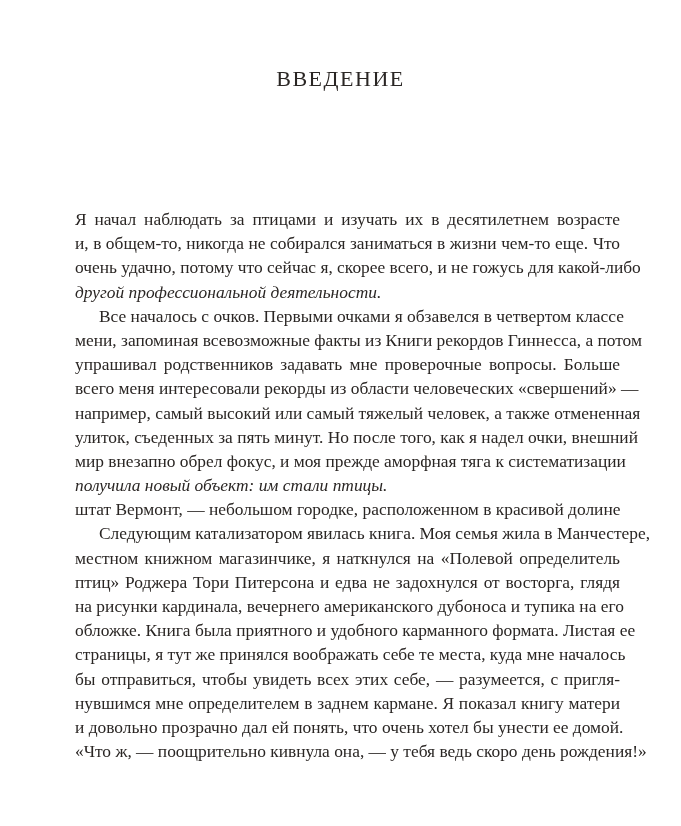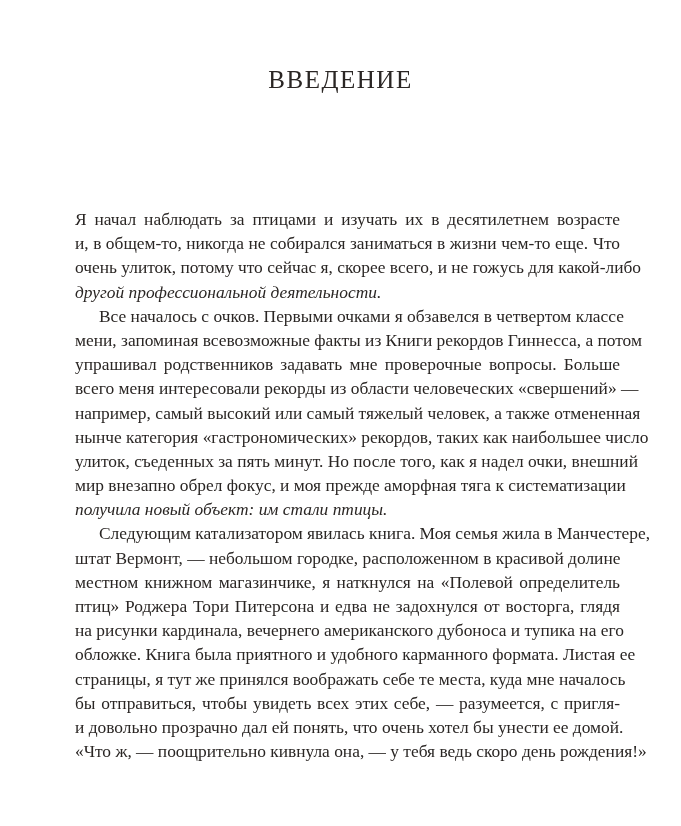--- a/index.html
+++ b/index.html
@@ -1,21 +1,21 @@
 <!DOCTYPE html>
 <html><head>
   <meta charset="utf-8">
   <style>
     html, body { margin: 0; padding: 0; background: #ffffff; }
     body { width: 681px; height: 826px; position: relative; overflow: hidden; }
     .page { position: absolute; left: 0; top: 0; width: 681px; height: 826px; background: #fff; }
     .title {
       position: absolute; left: 0; top: 66px; width: 681px; text-align: center;
       font-family: "Liberation Serif", "DejaVu Serif", serif;
-      font-size: 25px; letter-spacing: 1.5px; color: #2a2624;
+      font-size: 22px; letter-spacing: 1.5px; color: #2a2624;
     }
     .body-text {
       position: absolute; left: 75px; top: 207px; width: 545px;
       font-family: "Liberation Serif", "DejaVu Serif", serif;
       font-size: 17.4px; line-height: 24.2px; color: #2a2624;
     }
     .line {
       display: block; white-space: nowrap; text-align: justify; text-align-last: justify;
       height: 24.2px;
     }
@@ -25,40 +25,40 @@
 </head>
 <body>
 
 <div class="page">
   <div class="title">ВВЕДЕНИЕ</div>
 
   <div class="body-text">
     <div>
       <span class="line">Я начал наблюдать за птицами и изучать их в десятилетнем возрасте</span>
       <span class="line">и, в общем-то, никогда не собирался заниматься в жизни чем-то еще. Что</span>
-      <span class="line">очень улиток, потому что сейчас я, скорее всего, и не гожусь для какой-либо</span>
+      <span class="line">очень удачно, потому что сейчас я, скорее всего, и не гожусь для какой-либо</span>
       <span class="line last">другой профессиональной деятельности.</span>
     </div>
     <div>
       <span class="line indent">Все началось с очков. Первыми очками я обзавелся в четвертом классе</span>
       <span class="line">мени, запоминая всевозможные факты из Книги рекордов Гиннесса, а потом</span>
       <span class="line">упрашивал родственников задавать мне проверочные вопросы. Больше</span>
       <span class="line">всего меня интересовали рекорды из области человеческих «свершений» —</span>
       <span class="line">например, самый высокий или самый тяжелый человек, а также отмененная</span>
-      <span class="line">нынче категория «гастрономических» рекордов, таких как наибольшее число</span>
       <span class="line">улиток, съеденных за пять минут. Но после того, как я надел очки, внешний</span>
       <span class="line">мир внезапно обрел фокус, и моя прежде аморфная тяга к систематизации</span>
       <span class="line last">получила новый объект: им стали птицы.</span>
     </div>
     <div>
+      <span class="line">штат Вермонт, — небольшом городке, расположенном в красивой долине</span>
       <span class="line indent">Следующим катализатором явилась книга. Моя семья жила в Манчестере,</span>
-      <span class="line">штат Вермонт, — небольшом городке, расположенном в красивой долине</span>
       <span class="line">местном книжном магазинчике, я наткнулся на «Полевой определитель</span>
       <span class="line">птиц» Роджера Тори Питерсона и едва не задохнулся от восторга, глядя</span>
       <span class="line">на рисунки кардинала, вечернего американского дубоноса и тупика на его</span>
       <span class="line">обложке. Книга была приятного и удобного карманного формата. Листая ее</span>
       <span class="line">страницы, я тут же принялся воображать себе те места, куда мне началось</span>
       <span class="line">бы отправиться, чтобы увидеть всех этих себе, — разумеется, с пригля-</span>
+      <span class="line">нувшимся мне определителем в заднем кармане. Я показал книгу матери</span>
       <span class="line">и довольно прозрачно дал ей понять, что очень хотел бы унести ее домой.</span>
       <span class="line">«Что ж, — поощрительно кивнула она, — у тебя ведь скоро день рождения!»</span>
     </div>
   </div>
 </div>
 
 </body></html>

